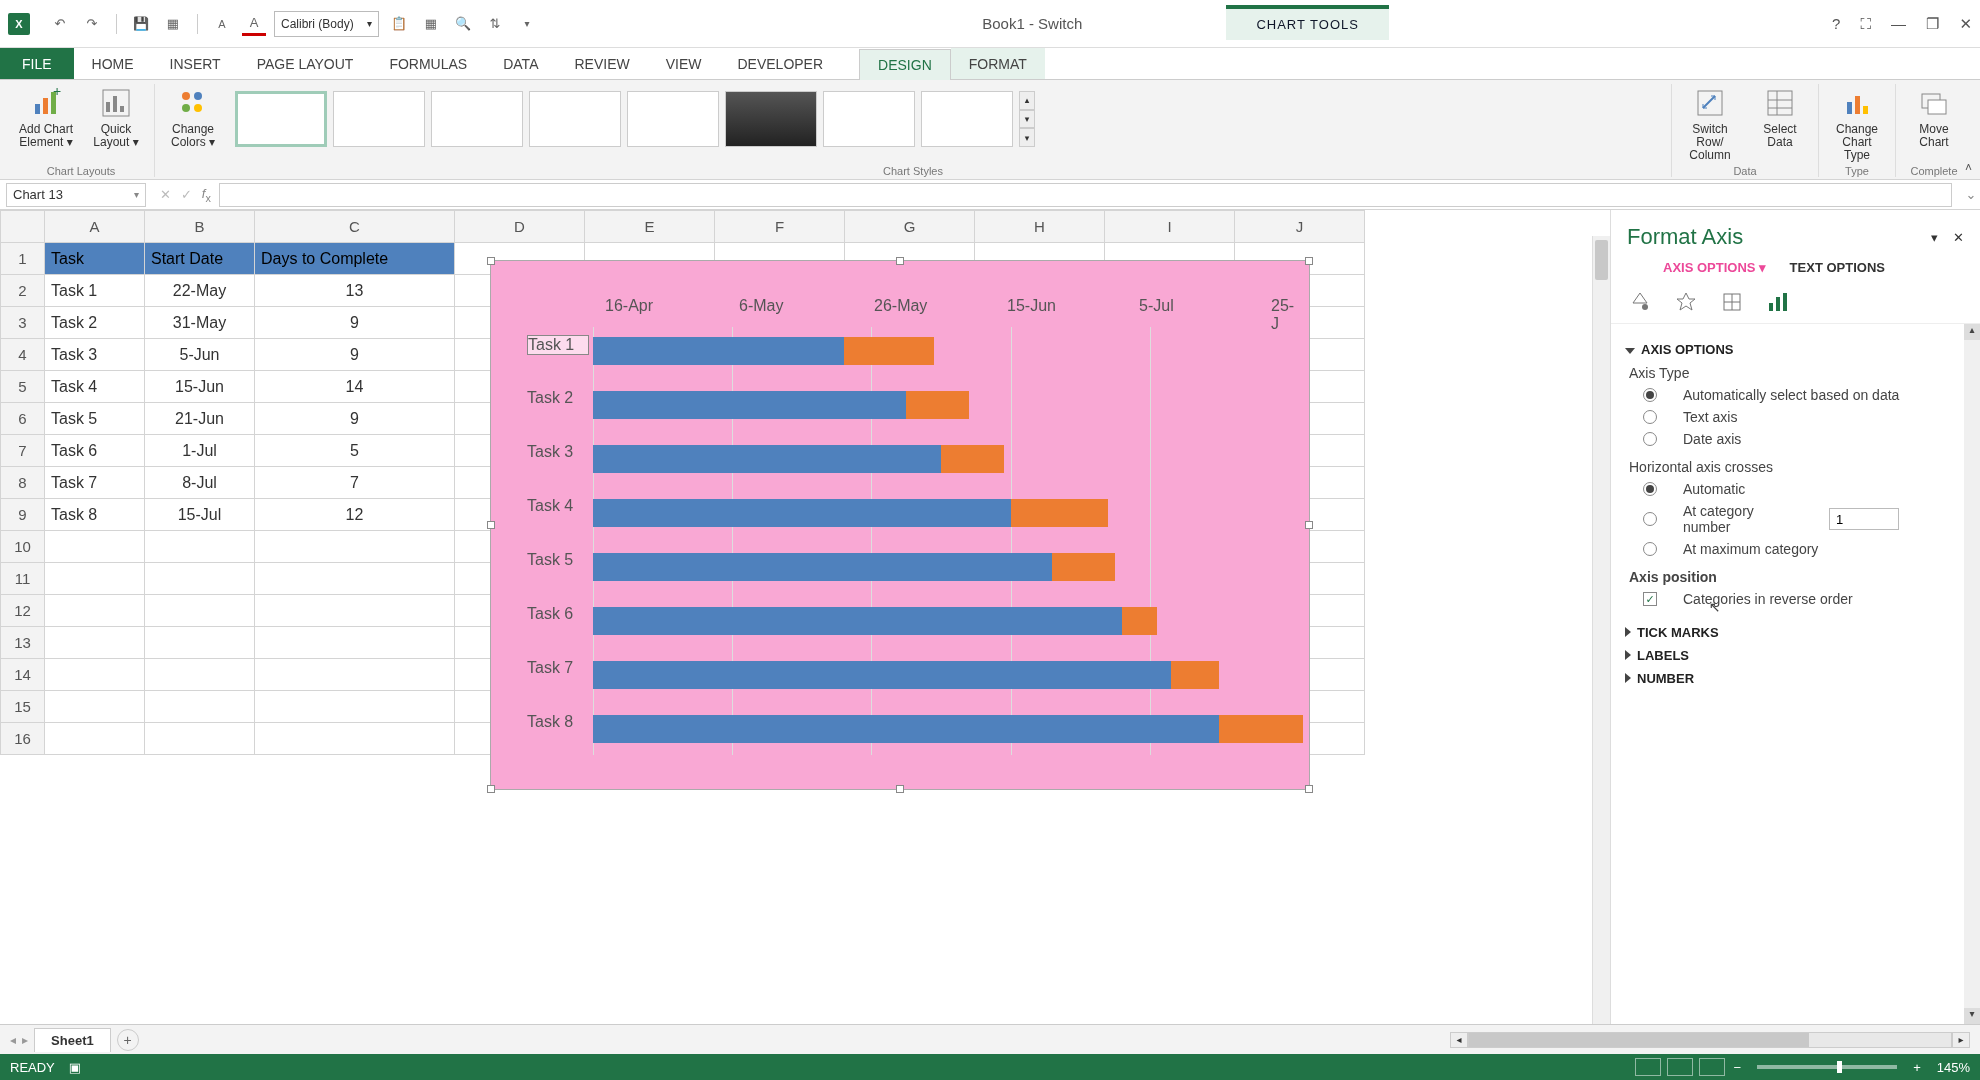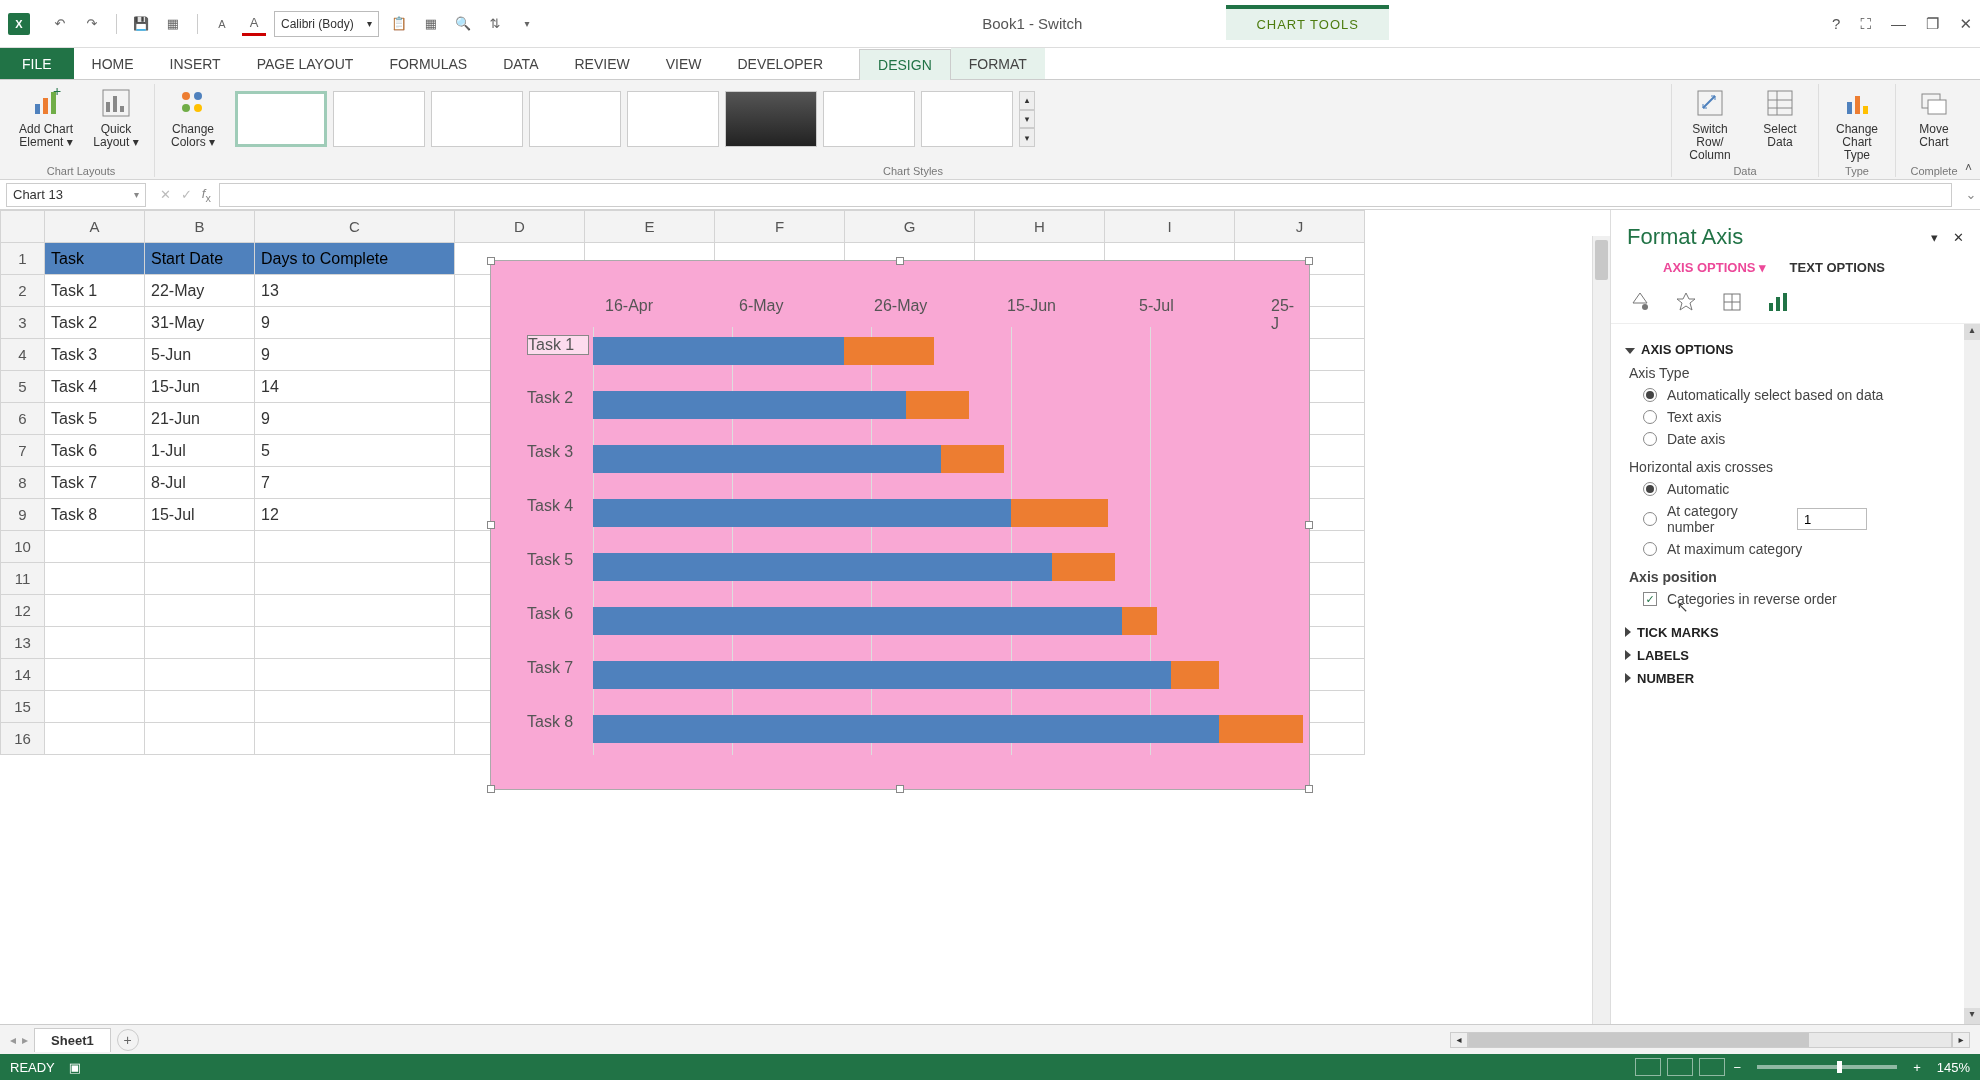--- a/index.html
+++ b/index.html
@@ -6,21 +6,21 @@
 body { background: #fff; font-size: 13px; color: #333; overflow: hidden; width: 1980px; height: 1080px; }
 
 
 .titlebar { height: 48px; background: #fff; display: flex; align-items: center; padding: 0 8px; border-bottom: 1px solid #ddd; }
 .qa-group { display: flex; align-items: center; gap: 8px; }
 .qa-btn { width: 24px; height: 24px; display: flex; align-items: center; justify-content: center; color: #666; }
 .qa-sep { width: 1px; height: 20px; background: #ccc; margin: 0 4px;}
 .excel-icon { width: 22px; height: 22px; background: #217346; color: #fff; display: flex; align-items: center; justify-content: center; font-size: 11px; font-weight: bold; border-radius: 2px; margin-right: 10px;}
 .fontbox { border: 1px solid #bbb; padding: 2px 6px; font-size: 12px; min-width: 105px; height: 26px; display: flex; align-items: center; justify-content: space-between;}
 .title-center { flex: 1; text-align: center; font-size: 15px; color: #555;}
-.chart-tools-tab { margin-left: 140px; border-top: 4px solid #217346; background: #e6f2ec; padding: 8px 30px; font-size: 13px; color: #4d7c0f; letter-spacing: 1px;}
+.chart-tools-tab { margin-left: 140px; border-top: 4px solid #217346; background: #e6f2ec; padding: 8px 30px; font-size: 13px; color: #0f172a; letter-spacing: 1px;}
 .win-controls { display: flex; gap: 20px; align-items: center; margin-left: auto; color: #555;}
 .win-btn { font-size: 15px; }
 
 
 .ribbon-tabs { height: 32px; display: flex; align-items: stretch; background: #fff; border-bottom: 1px solid #ccc;}
 .ribbon-tab { padding: 6px 18px; font-size: 14px; color: #444; cursor: default; display: flex; align-items: center;}
 .ribbon-tab.file { background: #217346; color: #fff; font-weight: 500; padding: 6px 22px;}
 .ribbon-tab.active { background: #fff; color: #217346; border: 1px solid #ccc; border-bottom: none; position: relative; top:1px;}
 .ribbon-tab.context { background: #e6f2ec;}
 
@@ -52,21 +52,21 @@
 
 
 .grid-wrap { position: relative; overflow: hidden; flex:1;}
 table.grid { border-collapse: collapse; table-layout: fixed;}
 table.grid th, table.grid td { border: 1px solid #d4d4d4; height: 32px; font-size: 16px; padding: 0 6px;}
 table.grid th { background: #f3f3f3; font-weight: normal; color: #555; text-align: center; font-size: 15px;}
 th.corner { width: 44px; background: #f3f3f3;}
 th.rowh { width: 44px; text-align: center;}
 .colA { width: 100px;} .colB { width: 110px;} .colC { width: 200px;} .colRest{width:130px;}
 td.hcell { background: #4f81bd; color: #000; font-size: 18px;}
-td.r { text-align: left;}
+td.r { text-align: center;}
 td.l { text-align: left;}
 
 
 .chart-obj { position: absolute; left: 490px; top: 50px; width: 820px; height: 530px; border: 1px solid #aaa; background: #f9a8d4;}
 .chart-obj .handle { position: absolute; width: 8px; height: 8px; background: #fff; border: 1px solid #888;}
 .chart-inner { position: absolute; left: 18px; top: 18px; right: 8px; bottom: 14px;}
 .plot-area { position: absolute; left: 84px; top: 48px; right: 12px; bottom: 20px;}
 .axis-label-x { position: absolute; top: 18px; font-size: 16px; color: #555;}
 .cat-label { position: absolute; left: 18px; font-size: 16px; color: #555; width: 62px; text-align: left;}
 .cat-sel { border: 1px solid #888; background: rgba(255,255,255,.6);}
@@ -84,21 +84,21 @@
 .pane-title { font-size: 22px; color: #217346;}
 .pane-tabs { display: flex; gap: 24px; padding: 4px 16px; font-size: 13px; font-weight: bold; color: #333;}
 .pane-tabs .act { color: #ec4899; margin-left: 36px;}
 .pane-icons { display: flex; gap: 20px; padding: 10px 16px 8px 16px; border-bottom: 1px solid #eee;}
 .pane-icons .picon { width: 26px; height: 26px; display:flex; align-items:center; justify-content:center; color:#555;}
 .pane-icons .picon.act { color: #217346;}
 .pane-body { flex:1; overflow-y: auto; padding: 10px 14px; font-size: 14px; color: #444; position:relative;}
 .pane-section-h { font-weight: bold; font-size: 13px; color: #222; margin: 8px 0;}
 .pane-section-h .tri { display:inline-block; width:0; height:0; border-left:5px solid transparent; border-right:5px solid transparent; border-top:6px solid #444; margin-right:6px;}
 .pane-section-h.collapsed .tri { border-top:none; border-bottom: none; border-left:6px solid #444; border-right:none; border-top:5px solid transparent; border-bottom:5px solid transparent;}
-.radio-row, .check-row { display: flex; align-items: center; gap: 10px; margin: 6px 4px 6px 18px;}
+.radio-row, .check-row { display: flex; align-items: center; gap: 26px; margin: 6px 4px 6px 18px;}
 .radio { width: 14px; height: 14px; border: 1px solid #888; border-radius: 50%; display:flex; align-items:center; justify-content:center;}
 .radio.checked::after { content:''; width:8px; height:8px; background:#444; border-radius:50%;}
 .check { width: 14px; height: 14px; border: 1px solid #888; display:flex; align-items:center; justify-content:center; font-size:11px; color:#217346;}
 .smallinput { border: 1px solid #bbb; width: 70px; height: 22px; padding: 0 6px; font-size: 13px;}
 .pane-scroll { position:absolute; right:0; top:0; bottom:0; width:16px; background:#f0f0f0;}
 .pane-scroll .up, .pane-scroll .dn { height:16px; background:#ddd; font-size:10px; text-align:center;}
 .pane-scroll .dn { position:absolute; bottom:0; left:0; right:0;}
 
 
 .sheet-tabs { height: 30px; background: #f3f3f3; border-top: 1px solid #ccc; display: flex; align-items: center; padding: 0 10px; gap: 6px;}

